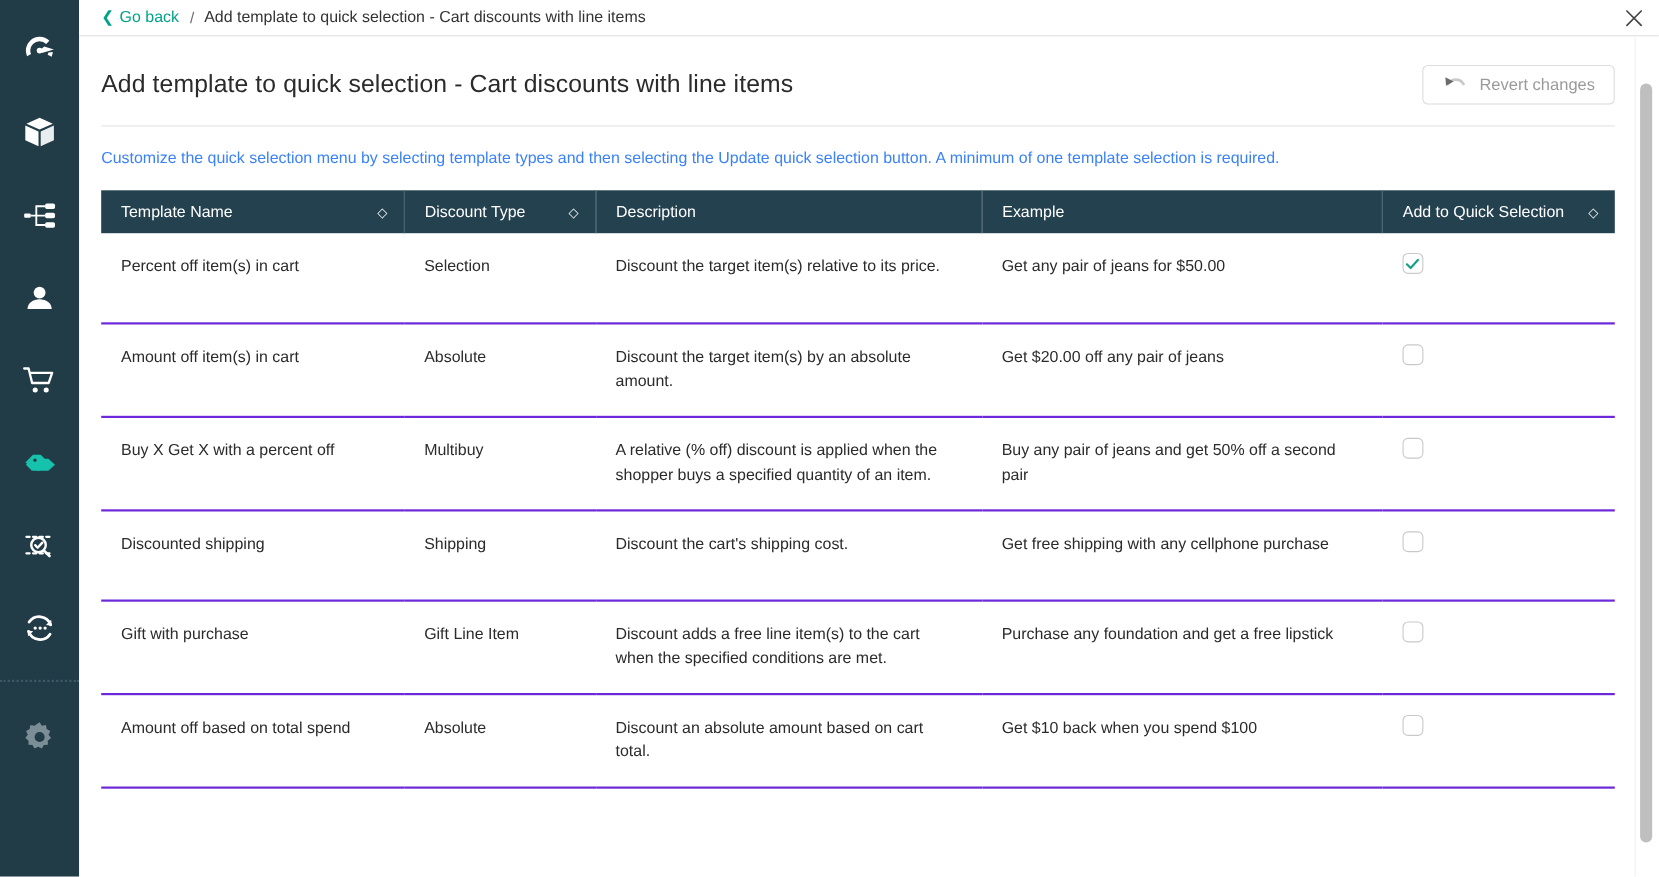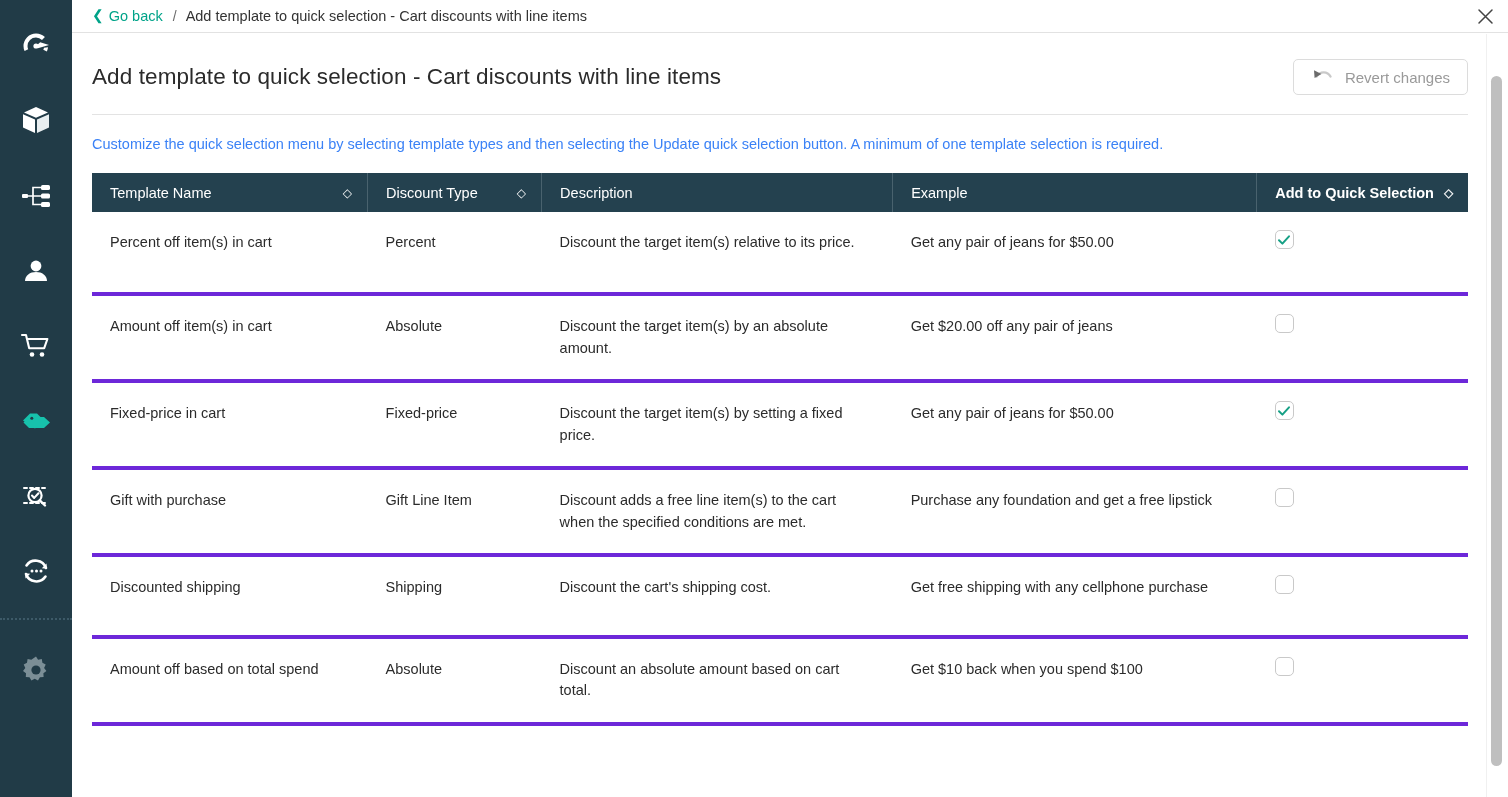--- a/index.html
+++ b/index.html
@@ -164,37 +164,37 @@
     color: #ffffff;
     font-size: 14.5px;
     font-weight: 400;
     text-align: left;
     height: 39px;
     padding: 0 15px 0 18px;
     vertical-align: middle;
     border-right: 1px solid #49626e;
     white-space: nowrap;
   }
-  table.grid thead th:last-child { border-right: none; font-weight: bold; }
+  table.grid thead th:last-child { border-right: none; }
   .thinner {
     display: flex;
     align-items: center;
     justify-content: space-between;
     gap: 10px;
   }
   .sorticon {
     font-size: 12px;
     line-height: 1;
     opacity: .95;
     cursor: pointer;
   }
   .th-nosort .thinner { justify-content: flex-start; }
 
   table.grid tbody td {
-    border-bottom: 4px solid #6d28d9;
+    border-bottom: 2px solid #6d28d9;
     font-size: 14.5px;
     color: #2b2b2b;
     padding: 20px 18px 20px 18px;
     vertical-align: top;
     line-height: 1.48;
     height: 82px;
   }
   td.c-check { padding-left: 18px; }
 
   .cb {
@@ -414,62 +414,58 @@
                   <div class="thinner">
                     <span>Add to Quick Selection</span>
                     <span class="sorticon">◇</span>
                   </div>
                 </th>
               </tr>
             </thead>
             <tbody id="tbody">
                 <tr>
                   <td>Percent off item(s) in cart</td>
-                  <td>Percent</td>
+                  <td>Selection</td>
                   <td>Discount the target item(s) relative to its price.</td>
                   <td>Get any pair of jeans for $50.00</td>
                   <td class="c-check"><span class="cb on" role="checkbox" aria-checked="true">
                       <svg width="14" height="14" viewBox="0 0 14 14">
                         <path d="M2 7.3 5.4 10.6 12 3.3" stroke="#16a085" stroke-width="2" fill="none" stroke-linecap="round" stroke-linejoin="round"></path>
                       </svg>
                     </span></td>
                 </tr>
                 <tr>
                   <td>Amount off item(s) in cart</td>
                   <td>Absolute</td>
                   <td>Discount the target item(s) by an absolute amount.</td>
                   <td>Get $20.00 off any pair of jeans</td>
                   <td class="c-check"><span class="cb" role="checkbox" aria-checked="false"></span></td>
                 </tr>
                 <tr>
-                  <td>Fixed-price in cart</td>
-                  <td>Fixed-price</td>
-                  <td>Discount the target item(s) by setting a fixed price.</td>
-                  <td>Get any pair of jeans for $50.00</td>
-                  <td class="c-check"><span class="cb on" role="checkbox" aria-checked="true">
-                      <svg width="14" height="14" viewBox="0 0 14 14">
-                        <path d="M2 7.3 5.4 10.6 12 3.3" stroke="#16a085" stroke-width="2" fill="none" stroke-linecap="round" stroke-linejoin="round"></path>
-                      </svg>
-                    </span></td>
+                  <td>Buy X Get X with a percent off</td>
+                  <td>Multibuy</td>
+                  <td>A relative (% off) discount is applied when the shopper buys a specified quantity of an item.</td>
+                  <td>Buy any pair of jeans and get 50% off a second pair</td>
+                  <td class="c-check"><span class="cb" role="checkbox" aria-checked="false"></span></td>
+                </tr>
+                <tr>
+                  <td>Discounted shipping</td>
+                  <td>Shipping</td>
+                  <td>Discount the cart's shipping cost.</td>
+                  <td>Get free shipping with any cellphone purchase</td>
+                  <td class="c-check"><span class="cb" role="checkbox" aria-checked="false"></span></td>
                 </tr>
                 <tr>
                   <td>Gift with purchase</td>
                   <td>Gift Line Item</td>
                   <td>Discount adds a free line item(s) to the cart when the specified conditions are met.</td>
                   <td>Purchase any foundation and get a free lipstick</td>
                   <td class="c-check"><span class="cb" role="checkbox" aria-checked="false"></span></td>
                 </tr>
                 <tr>
-                  <td>Discounted shipping</td>
-                  <td>Shipping</td>
-                  <td>Discount the cart's shipping cost.</td>
-                  <td>Get free shipping with any cellphone purchase</td>
-                  <td class="c-check"><span class="cb" role="checkbox" aria-checked="false"></span></td>
-                </tr>
-                <tr>
                   <td>Amount off based on total spend</td>
                   <td>Absolute</td>
                   <td>Discount an absolute amount based on cart total.</td>
                   <td>Get $10 back when you spend $100</td>
                   <td class="c-check"><span class="cb" role="checkbox" aria-checked="false"></span></td>
                 </tr>
               </tbody>
           </table>
         </div>
 

